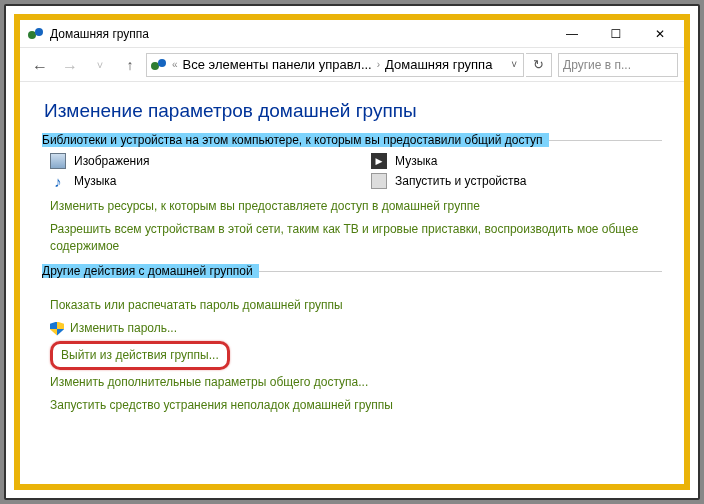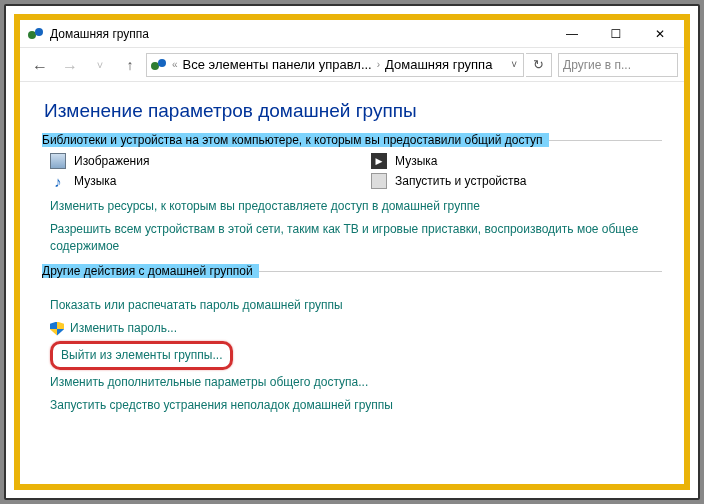--- a/index.html
+++ b/index.html
@@ -32,21 +32,21 @@
 .fieldset { border: none; border-top: 1px solid #ccc; padding: 6px 0 0 0; margin-bottom: 14px; }
 .fieldset .legend { position: relative; top: -14px; background: #7dd3fc; padding-right: 6px; display: inline-block; font-size: 12px; color: #000; }
 .grid { display: grid; grid-template-columns: 1fr 1fr; gap: 4px 30px; margin: -8px 0 6px 8px; }
 .gi { display: flex; align-items: center; gap: 8px; font-size: 12px; }
 .icon16 { width: 16px; height: 16px; display: inline-flex; align-items: center; justify-content: center; font-size: 13px; }
 .ic-pic { background: linear-gradient(#cde,#8ac); border: 1px solid #678; }
 .ic-vid { background: #333; color: #fff; font-size: 9px; }
 .ic-mus { color: #1565c0; font-size: 15px; }
 .ic-prn { background: #ddd; border: 1px solid #999; }
 .linklist { margin: 2px 0 0 8px; }
-.link { color: #0f766e; font-size: 12px; padding: 3px 0; display: flex; align-items: center; gap: 6px; cursor: pointer; line-height: 1.4; }
+.link { color: #4d7c0f; font-size: 12px; padding: 3px 0; display: flex; align-items: center; gap: 6px; cursor: pointer; line-height: 1.4; }
 .shield { width: 14px; height: 14px; display: inline-block; position: relative; }
 .shield::before { content: ""; position:absolute; inset:0; background: conic-gradient(#ffca28 0 25%, #1976d2 25% 50%, #ffca28 50% 75%, #1976d2 75% 100%); clip-path: polygon(50% 0, 100% 15%, 100% 55%, 50% 100%, 0 55%, 0 15%); }
 .highlight-box { border: 3px solid #d32f2f; border-radius: 10px; padding: 1px 8px; display: inline-flex; margin: 1px 0; box-shadow: 0 0 2px rgba(211,47,47,0.5); }
 .highlight-box .link { padding: 2px 0; }
 </style>
 </head>
 <body>
 
 <div class="frame">
 <div class="window">
@@ -118,21 +118,21 @@
       <div class="linklist">
         <div class="link">
               <span>Показать или распечатать пароль домашней группы</span>
             </div>
         <div class="link">
           <span class="shield"></span>
           <span>Изменить пароль...</span>
         </div>
         <div class="highlight-box">
           <div class="link">
-                <span>Выйти из элементы группы...</span>
+                <span>Выйти из действия группы...</span>
               </div>
         </div>
         <div class="link">
               <span>Изменить дополнительные параметры общего доступа...</span>
             </div>
         <div class="link">
               <span>Запустить средство устранения неполадок домашней группы</span>
             </div>
       </div>
     </div>

